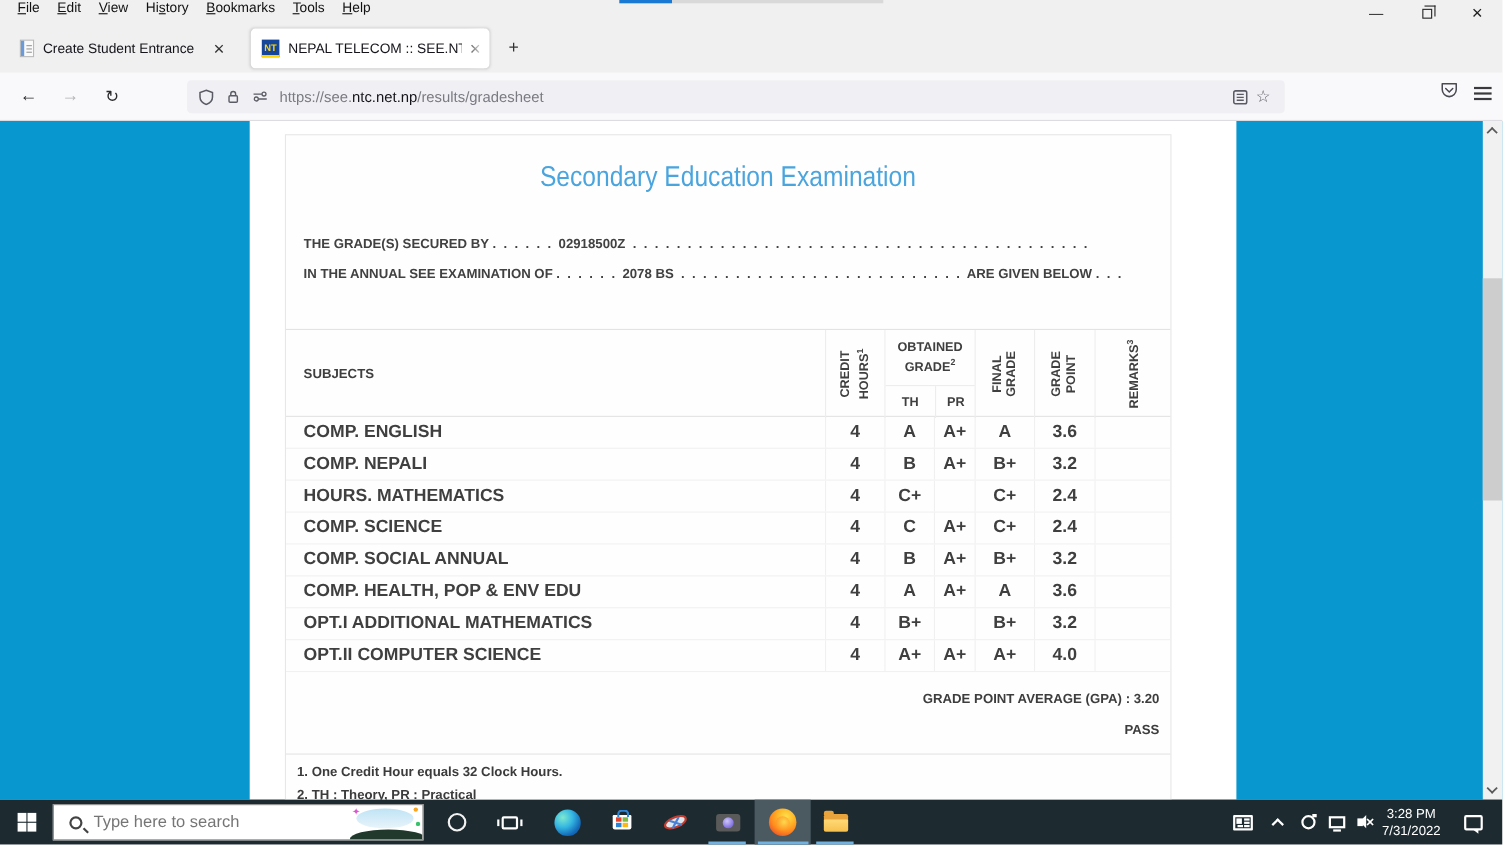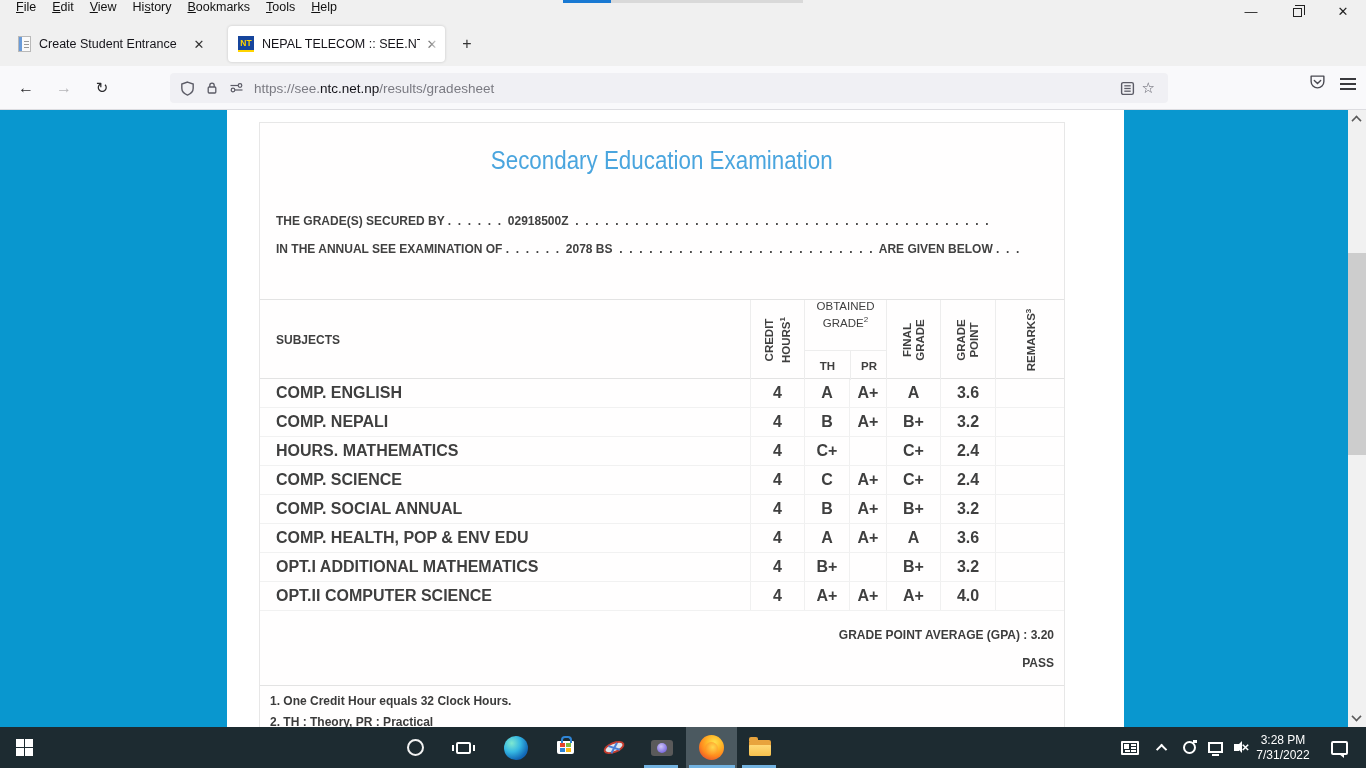--- a/index.html
+++ b/index.html
@@ -64,21 +64,21 @@
   .info-lines { position:absolute; left:16px; top:84px; width:778px; }
   .info-line { height:28px; line-height:28px; font-size:12px; font-weight:bold; color:#414141; white-space:pre; overflow:hidden; }
 
   .grades-table { position:absolute; left:0; top:176px; width:804px; }
   .thead { display:grid; grid-template-columns:490px 54px 82px 54px 55px 69px; height:80px; border-top:1px solid #e3e3e3; border-bottom:1px solid #e3e3e3; }
   .th { position:relative; border-left:1px solid #ededed; }
   .th:first-child { border-left:none; }
   .th-subjects { display:flex; align-items:center; padding-left:16px; font-size:12px; font-weight:bold; color:#3f3f3f; }
   .vert-wrap { position:absolute; left:50%; top:50%; width:78px; transform:translate(-50%,-50%) rotate(-90deg); text-align:center; font-size:11.5px; font-weight:bold; color:#3f3f3f; line-height:13px; }
   .obtained { display:flex; flex-direction:column; }
-  .obtained-top { height:50px; display:flex; justify-content:center; text-align:center; font-size:11.5px; font-weight:normal; color:#3f3f3f; line-height:13px; }
+  .obtained-top { height:50px; display:flex; align-items:center; justify-content:center; text-align:center; font-size:11.5px; font-weight:bold; color:#3f3f3f; line-height:13px; }
   .obtained-top .lbl { width:64px; }
   .obtained-bottom { height:30px; display:flex; border-top:1px solid #ededed; }
   .sub-th { flex:none; display:flex; align-items:center; justify-content:center; font-size:11.5px; font-weight:bold; color:#3f3f3f; }
   .sub-th.th-col { width:45px; }
   .sub-th.pr-col { width:37px; border-left:1px solid #ededed; }
   sup { font-size:8px; }
 
   .trow { display:grid; grid-template-columns:490px 54px 45px 37px 54px 55px 69px; height:29px; border-bottom:1px solid #f1f1f1; }
   .td { display:flex; align-items:center; justify-content:center; font-size:16px; font-weight:bold; color:#3f3f3f; border-left:1px solid #f0f0f0; }
   .td.subject { justify-content:flex-start; padding-left:16px; border-left:none; }
@@ -404,20 +404,31 @@
 
   <div class="taskbar">
     <div class="tb-btn start-btn">
       <div class="win-logo">
           <div></div>
           <div></div>
           <div></div>
           <div></div>
         </div>
     </div>
+    <div class="search-box">
+      <span class="search-glyph"></span>
+      <input class="search-input" placeholder="Type here to search" style="">
+      <div class="search-art">
+        <div class="art-sky"></div>
+        <div class="art-hill"></div>
+        <span class="art-star">✦</span>
+        <div class="art-dot-o"></div>
+        <div class="art-dot-g"></div>
+      </div>
+    </div>
     <div class="tb-btn cortana-btn">
         <div class="cortana-ring"></div>
       </div>
     <div class="tb-btn taskview-btn">
         <div class="taskview-glyph"></div>
       </div>
     <div class="tb-btn edge-btn">
         <div class="edge-glyph"></div>
       </div>
     <div class="tb-btn store-btn">

